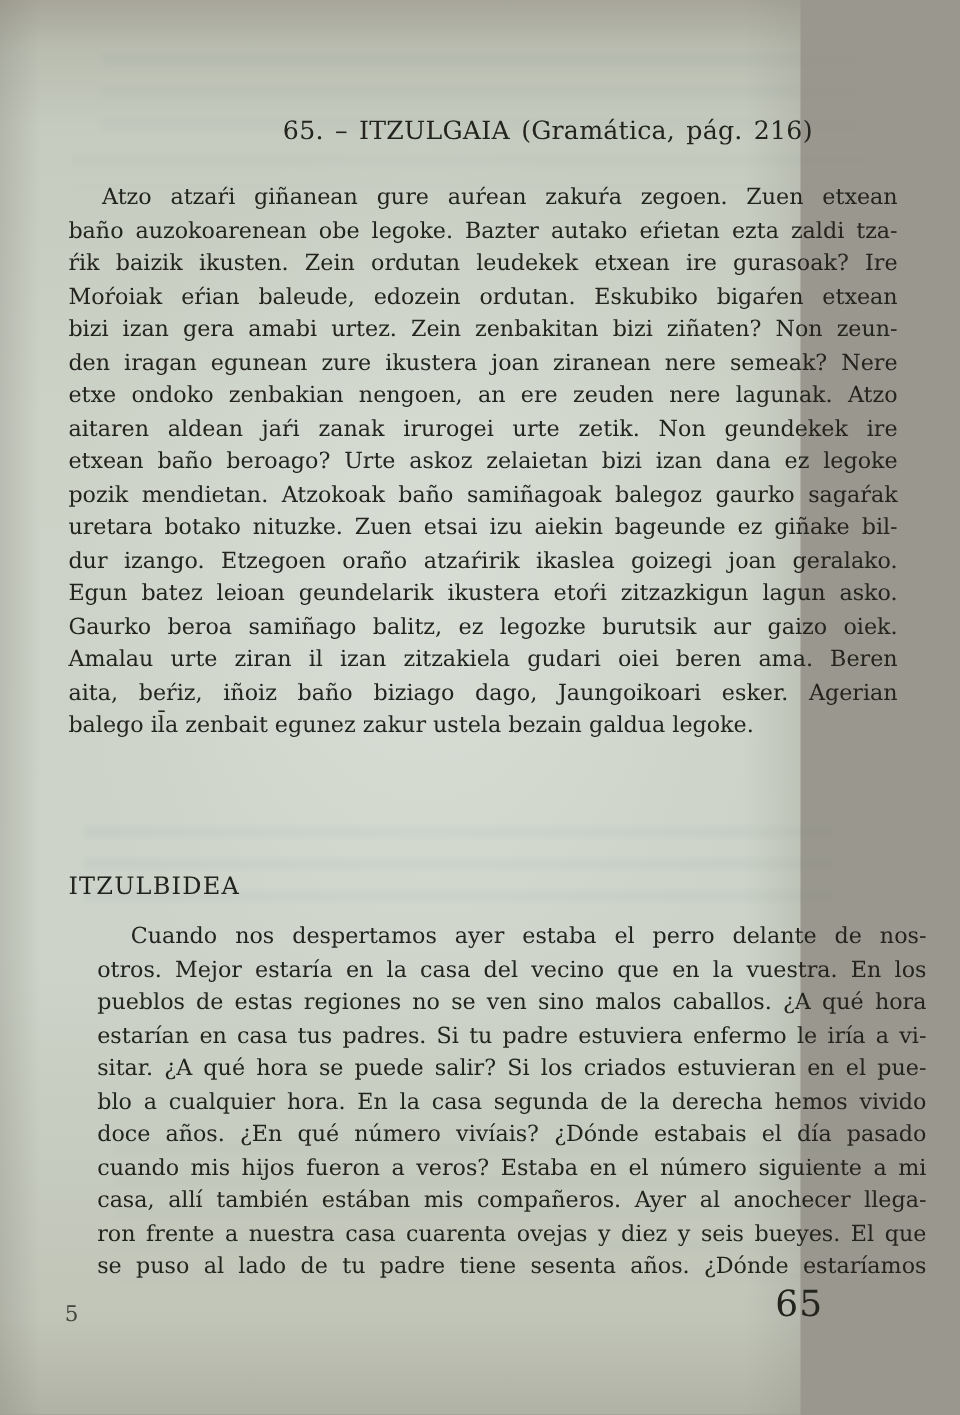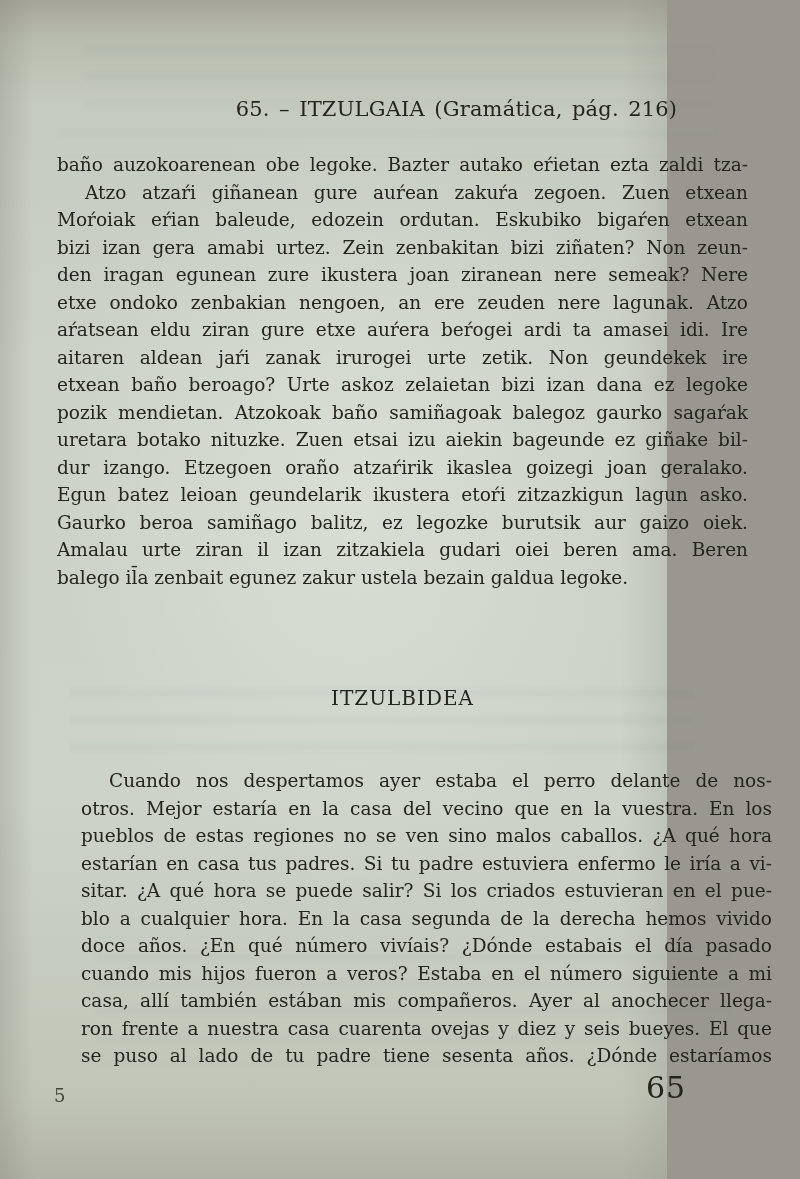--- a/index.html
+++ b/index.html
@@ -40,22 +40,22 @@
   .para {
     position: absolute; left: 57px; width: 691px;
     font-size: 18.5px; line-height: 27.5px;
   }
   .basque  { top: 151px; }
   .spanish { top: 767px; margin-left: 24px; }
   .tline { text-align: justify; text-align-last: justify; }
   .first { text-indent: 28px; }
   .plast { text-align-last: left; }
   .heading {
-    position: absolute; left: 57px; width: 691px; top: 686px;
-    text-align: center; font-size: 20px; letter-spacing: 1px;
+    position: absolute; left: 57px; width: 691px; top: 726px;
+    text-align: left; font-size: 20px; letter-spacing: 1px;
   }
   .sig {
     position: absolute; left: 54px; top: 1085px;
     font-size: 18px; color: #43443c;
   }
   .pagenum {
     position: absolute; left: 646px; top: 1070px;
     font-size: 30px; letter-spacing: 1px;
   }
 </style>
@@ -67,35 +67,36 @@
   <div class="bleed b1"></div>
   <div class="bleed b2"></div>
   <div class="bleed b3"></div>
   <div class="bleed b4"></div>
 
   <div class="content">
 
     <div class="title">65. – ITZULGAIA (Gramática, pág. 216)</div>
 
     <div class="para basque">
+      <div class="tline first">Atzo atzaŕi giñanean gure auŕean zakuŕa zegoen. Zuen etxean</div>
       <div class="tline">baño auzokoarenean obe legoke. Bazter autako eŕietan ezta zaldi tza-</div>
-      <div class="tline first">Atzo atzaŕi giñanean gure auŕean zakuŕa zegoen. Zuen etxean</div>
+      <div class="tline">ŕik baizik ikusten. Zein ordutan leudekek etxean ire gurasoak? Ire</div>
       <div class="tline">Moŕoiak eŕian baleude, edozein ordutan. Eskubiko bigaŕen etxean</div>
       <div class="tline">bizi izan gera amabi urtez. Zein zenbakitan bizi ziñaten? Non zeun-</div>
       <div class="tline">den iragan egunean zure ikustera joan ziranean nere semeak? Nere</div>
       <div class="tline">etxe ondoko zenbakian nengoen, an ere zeuden nere lagunak. Atzo</div>
-      <div class="tline">aŕatsean eldu ziran gure etxe auŕera beŕogei ardi ta amasei idi. Ire</div>
       <div class="tline">aitaren aldean jaŕi zanak irurogei urte zetik. Non geundekek ire</div>
       <div class="tline">etxean baño beroago? Urte askoz zelaietan bizi izan dana ez legoke</div>
       <div class="tline">pozik mendietan. Atzokoak baño samiñagoak balegoz gaurko sagaŕak</div>
       <div class="tline">uretara botako nituzke. Zuen etsai izu aiekin bageunde ez giñake bil-</div>
       <div class="tline">dur izango. Etzegoen oraño atzaŕirik ikaslea goizegi joan geralako.</div>
       <div class="tline">Egun batez leioan geundelarik ikustera etoŕi zitzazkigun lagun asko.</div>
       <div class="tline">Gaurko beroa samiñago balitz, ez legozke burutsik aur gaizo oiek.</div>
       <div class="tline">Amalau urte ziran il izan zitzakiela gudari oiei beren ama. Beren</div>
+      <div class="tline">aita, beŕiz, iñoiz baño biziago dago, Jaungoikoari esker. Agerian</div>
       <div class="tline plast">balego il̄a zenbait egunez zakur ustela bezain galdua legoke.</div>
     </div>
 
     <div class="heading">ITZULBIDEA</div>
 
     <div class="para spanish">
       <div class="tline first">Cuando nos despertamos ayer estaba el perro delante de nos-</div>
       <div class="tline">otros. Mejor estaría en la casa del vecino que en la vuestra. En los</div>
       <div class="tline">pueblos de estas regiones no se ven sino malos caballos. ¿A qué hora</div>
       <div class="tline">estarían en casa tus padres. Si tu padre estuviera enfermo le iría a vi-</div>

